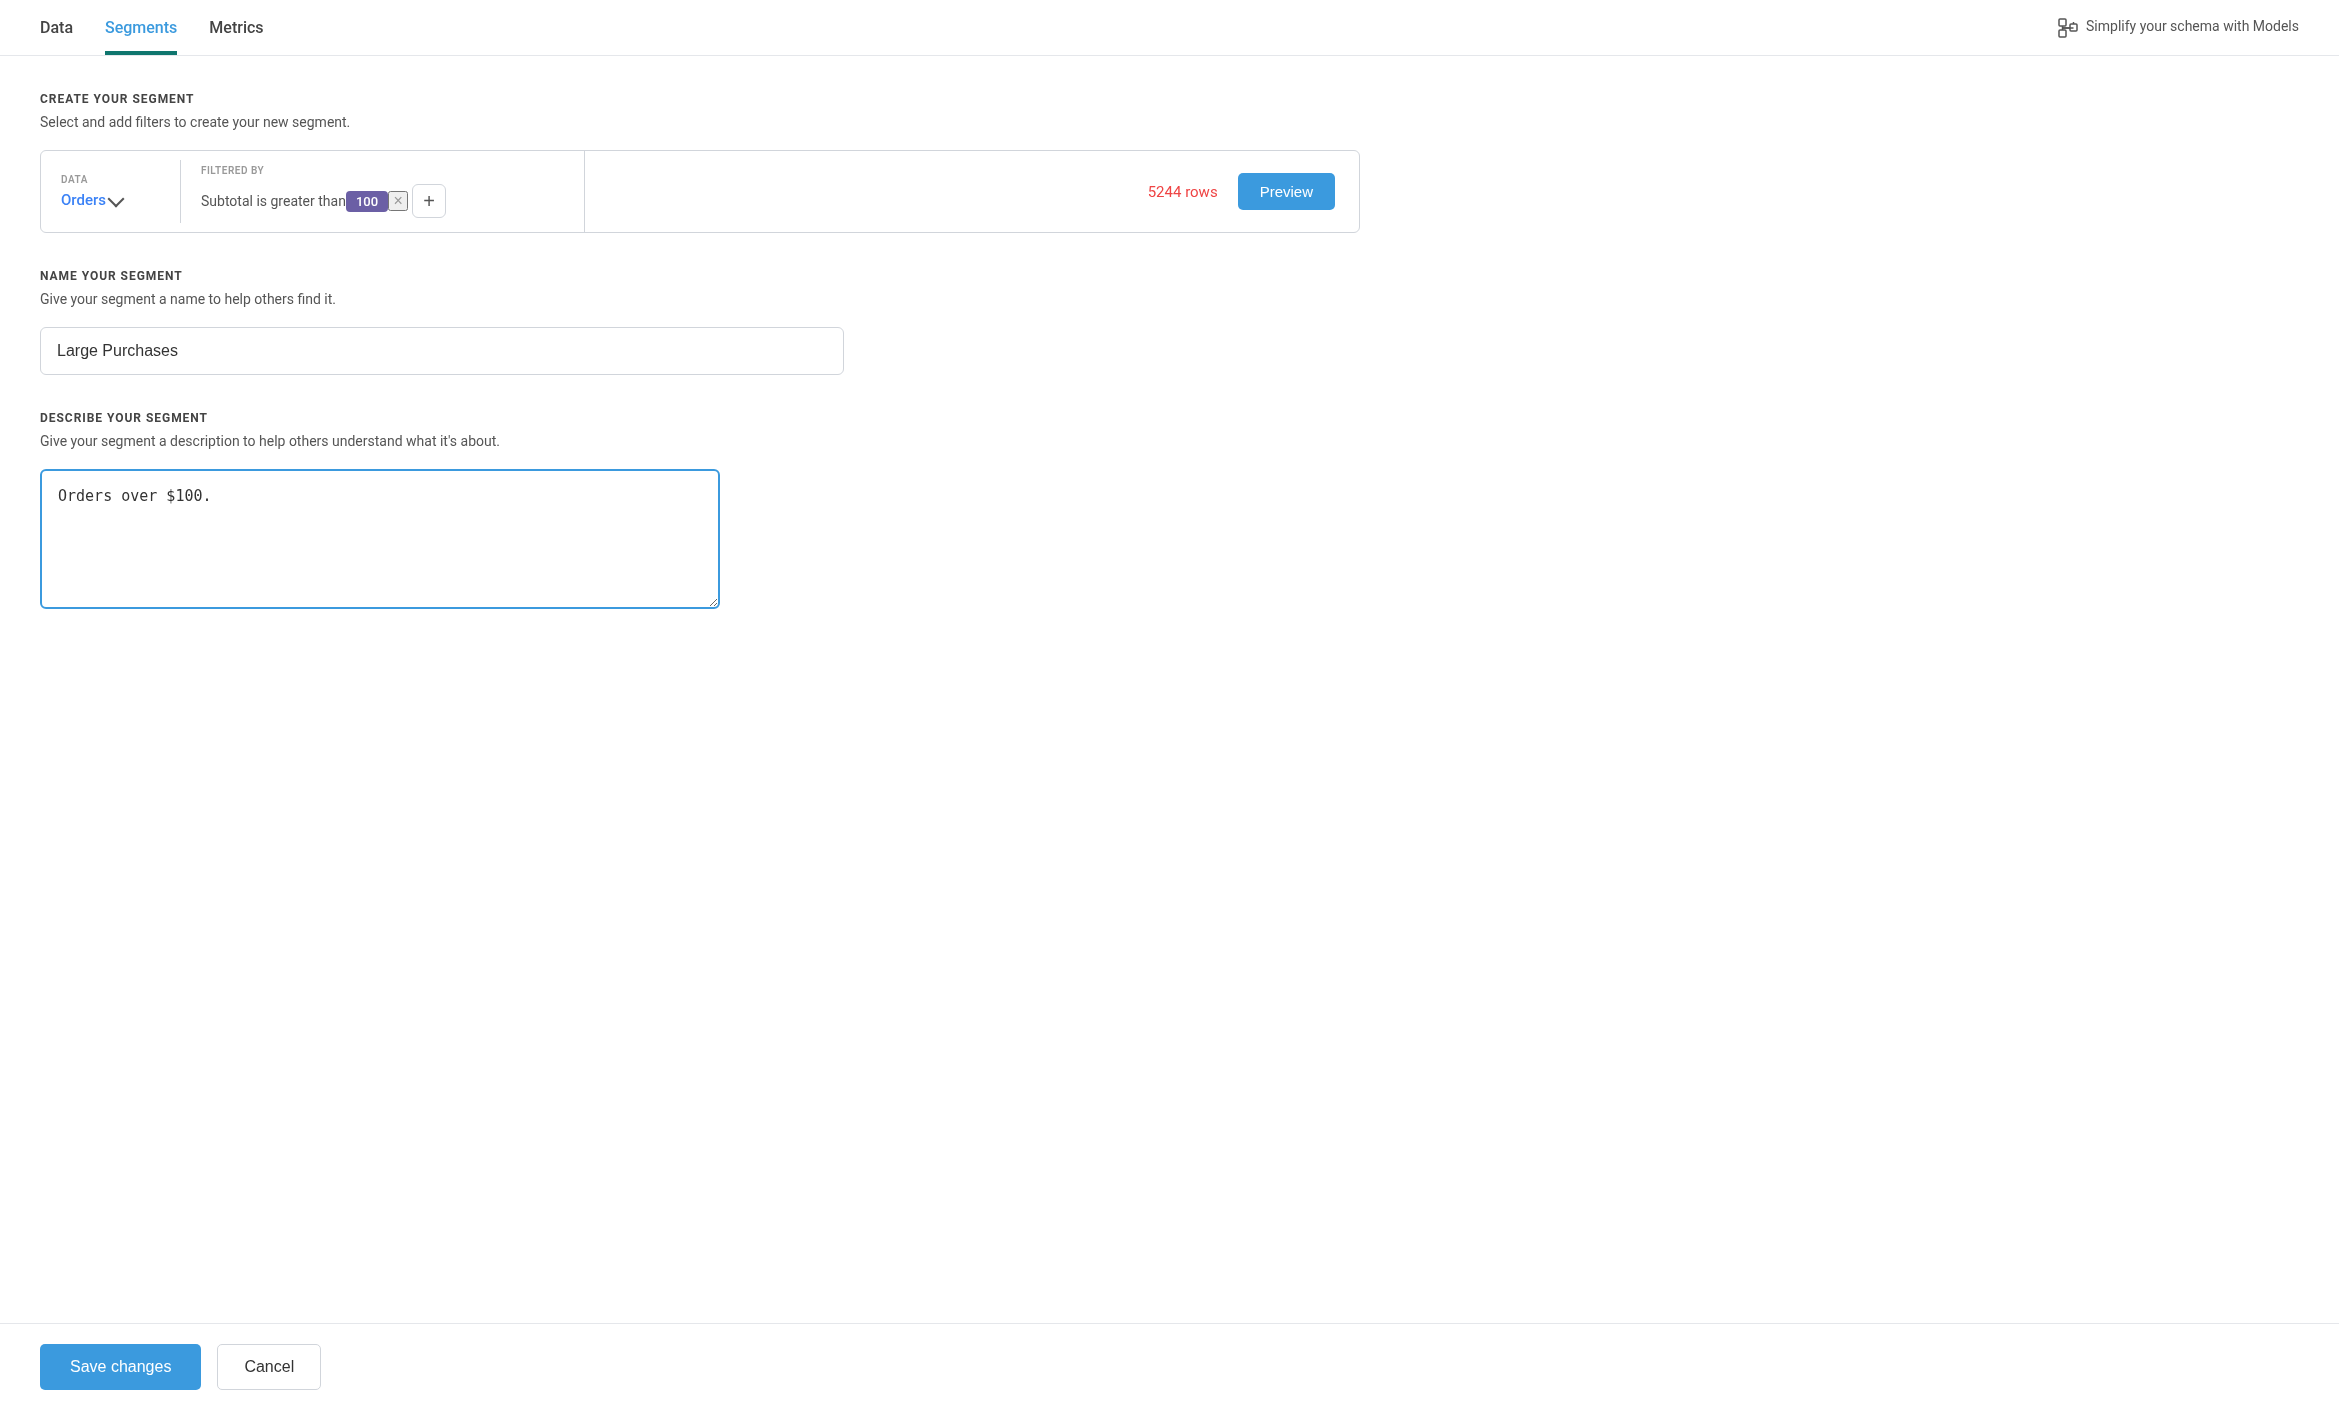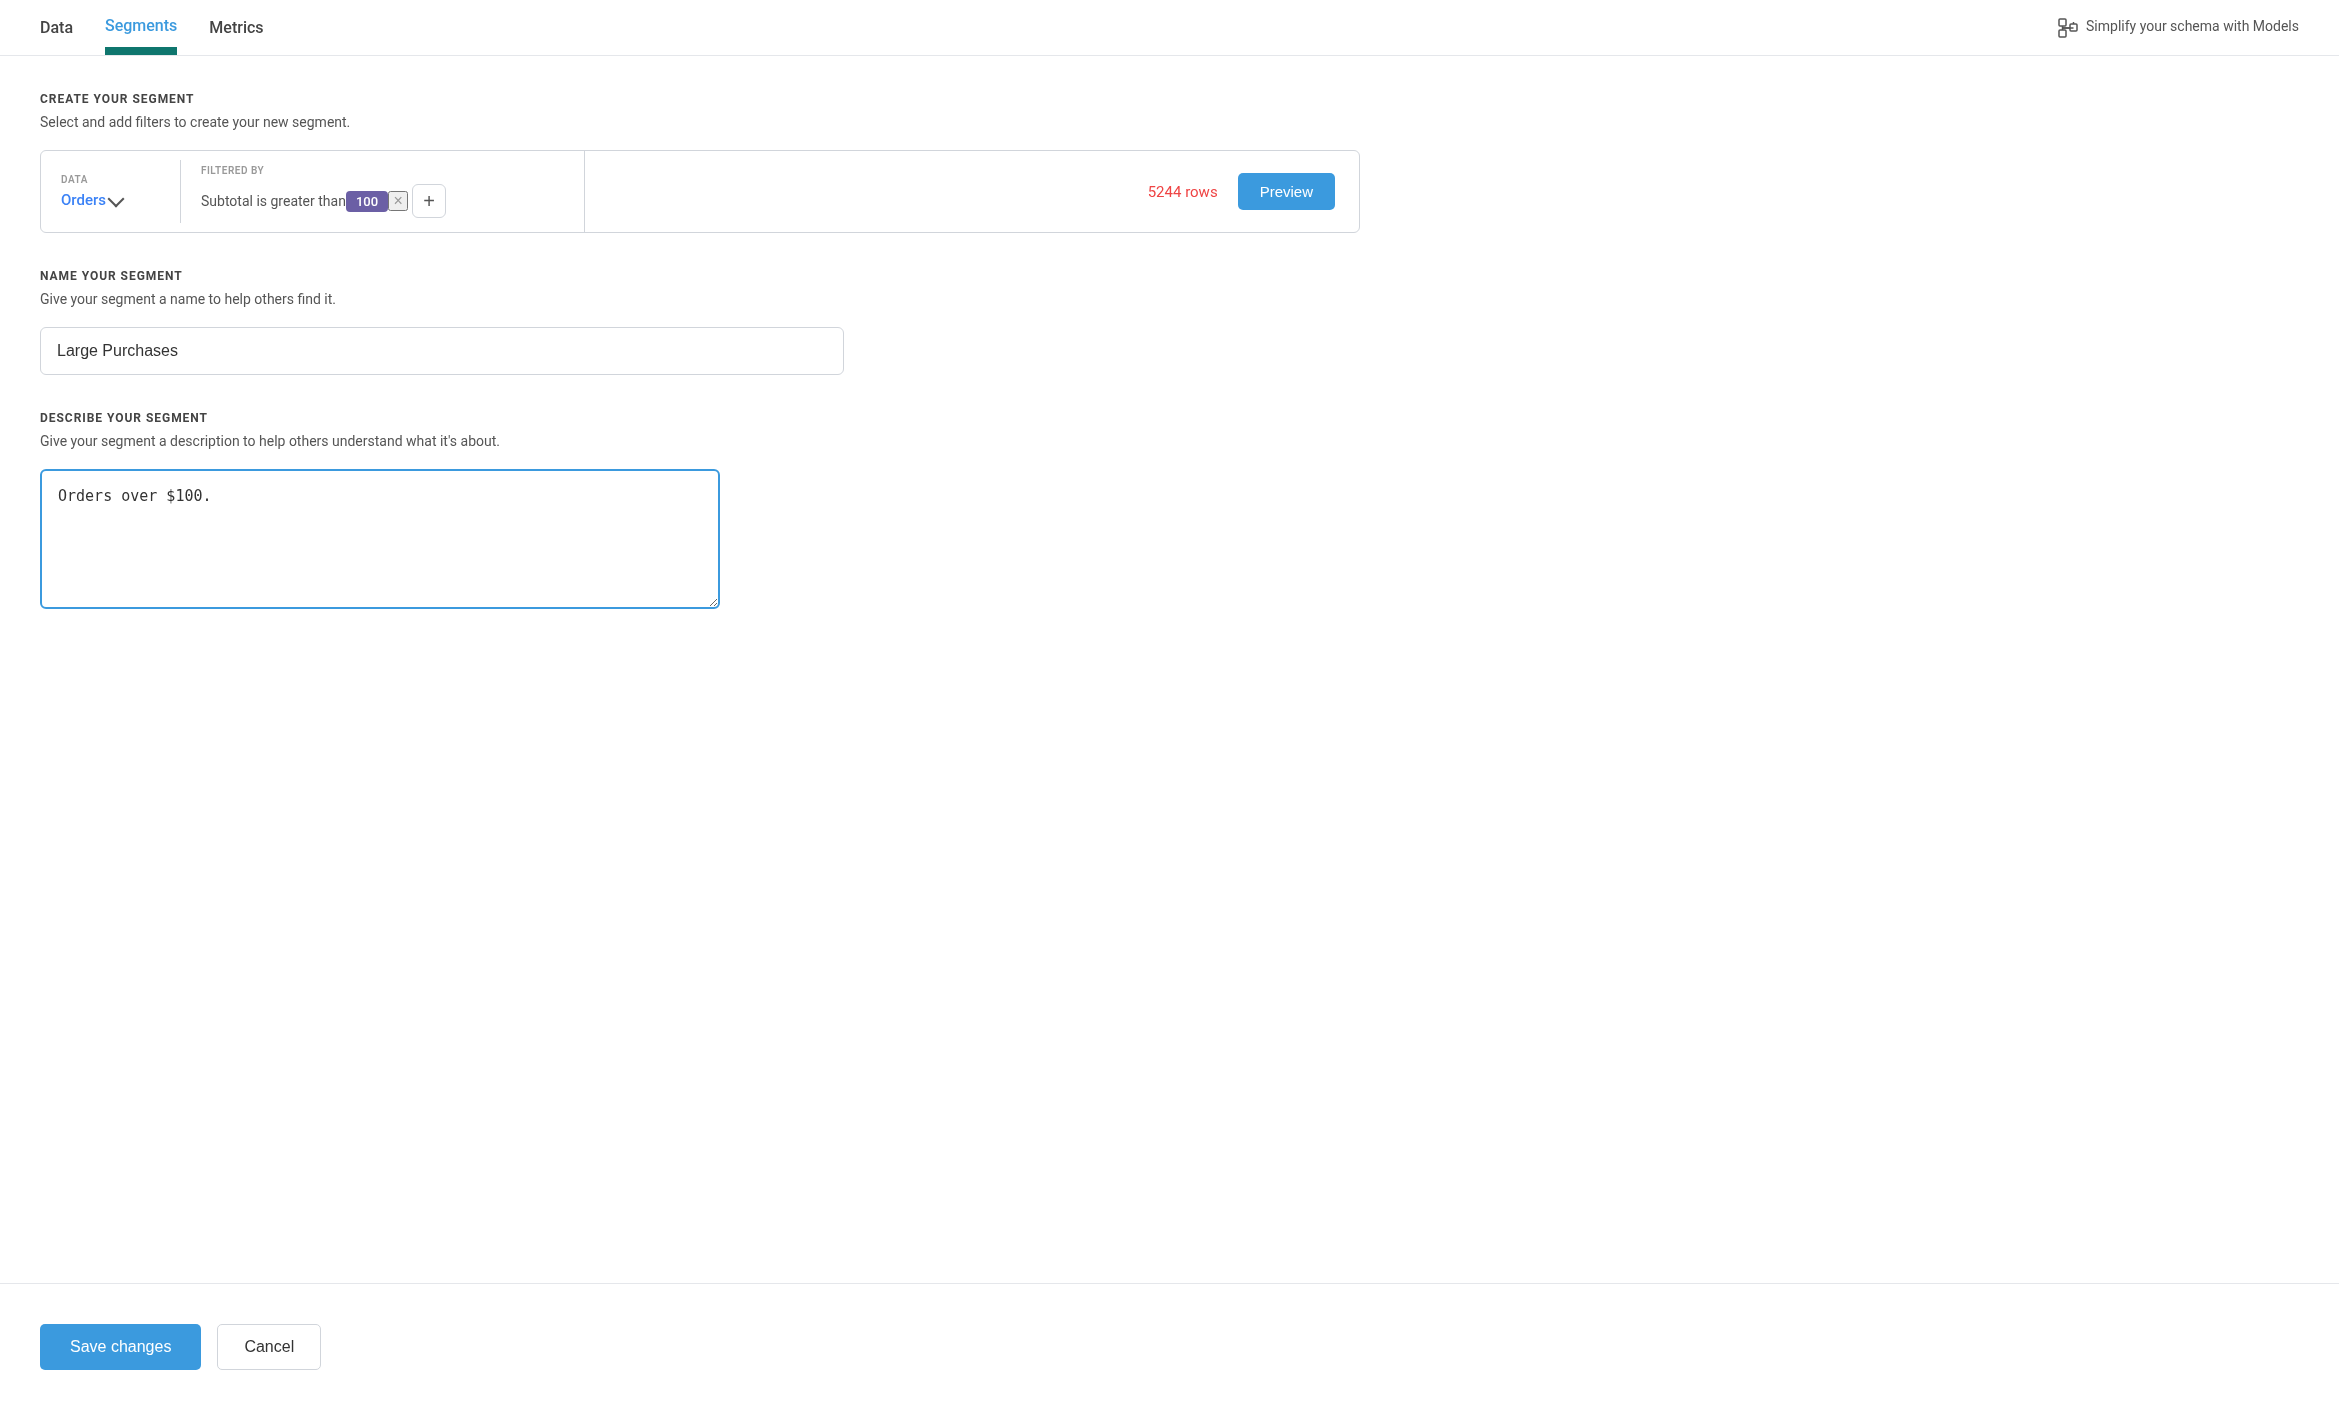--- a/index.html
+++ b/index.html
@@ -39,21 +39,21 @@
       height: 100%;
       display: flex;
       align-items: center;
       border-bottom: 3px solid transparent;
       padding-top: 3px;
       text-decoration: none;
     }
 
     .nav-tab.active {
       color: #3b9ade;
-      border-bottom: 8px solid #0f766e;
+      border-bottom: 4px solid #0f766e;
       font-weight: 500;
     }
 
     .nav-tab:not(.active) {
       font-weight: 500;
       color: #444;
     }
 
     .nav-right {
       display: flex;
@@ -259,21 +259,21 @@
     }
 
     
     .bottom-bar {
       position: fixed;
       bottom: 0;
       left: 0;
       right: 0;
       background: white;
       border-top: 1px solid #e5e7eb;
-      padding: 40px 40px;
+      padding: 20px 40px;
       display: flex;
       align-items: center;
       gap: 16px;
     }
 
     .save-btn {
       background: #3b9ade;
       color: white;
       border: none;
       border-radius: 5px;

